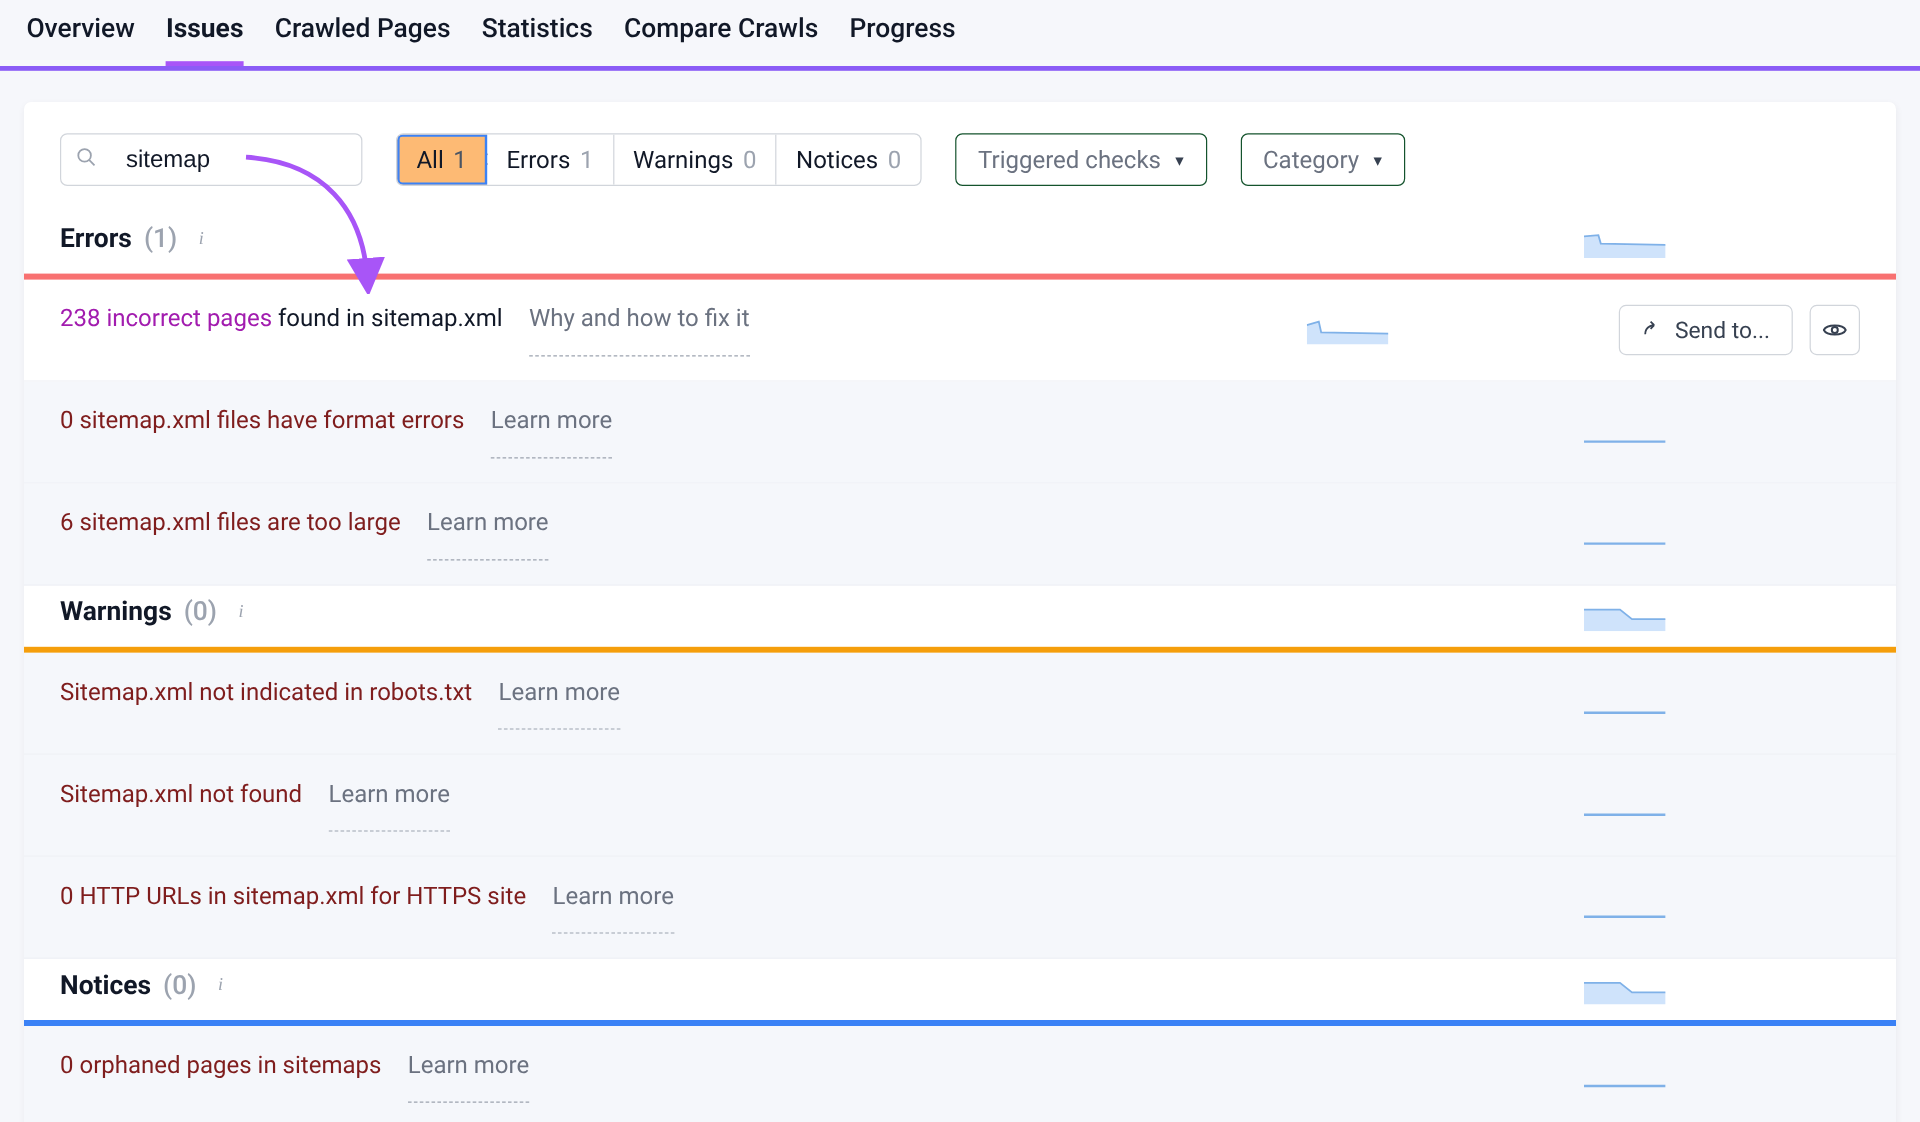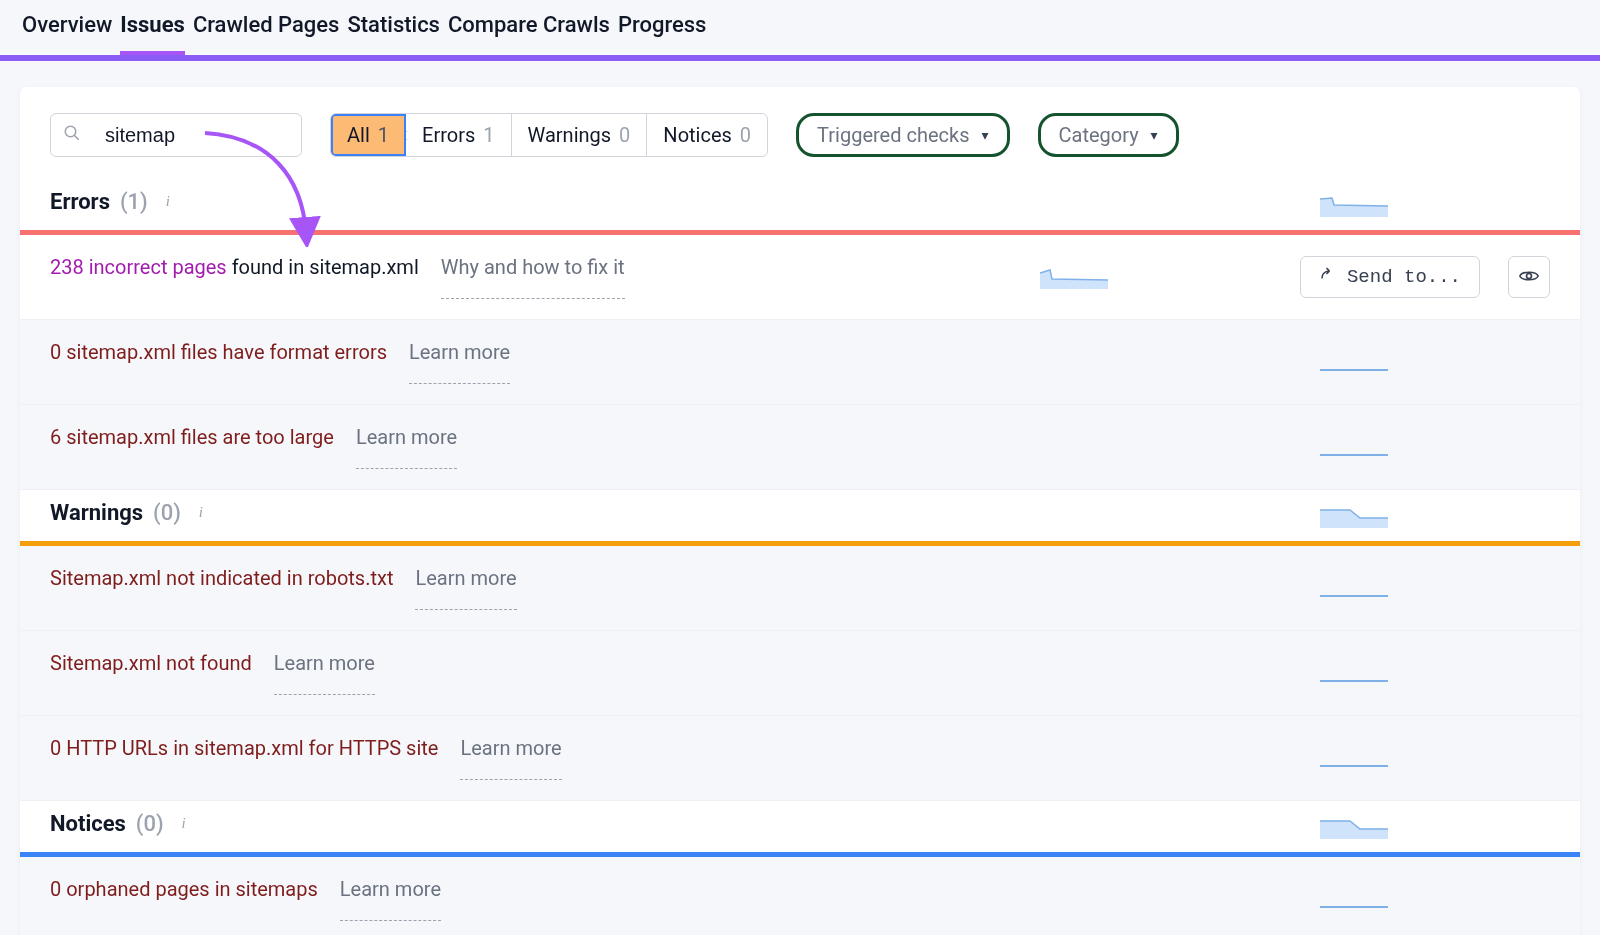--- a/index.html
+++ b/index.html
@@ -8,23 +8,23 @@
     background: #f6f7fb;
     color: #111827;
     width: 1600px;
     height: 935px;
     overflow: hidden;
   }
 
   
   .tabs {
     display: flex;
-    gap: 8px;
+    gap: 26px;
     padding: 12px 22px 0 22px;
-    border-bottom: 6px solid #8b5cf6;
+    border-bottom: 4px solid #8b5cf6;
     font-size: 22px;
   }
   .tab {
     padding-bottom: 14px;
     color: #111827;
     cursor: pointer;
     font-weight: 500;
   }
   .tab.active {
     color: #111827;
@@ -95,22 +95,22 @@
     outline-offset: -2px;
     border-radius: 4px 0 0 4px;
   }
   .pill.active .count { color: #4b5563; }
 
   
   .dd {
     display: flex;
     align-items: center;
     gap: 12px;
-    border: 3px solid #14532d;
-    border-radius: 18px;
+    border: 1px solid #14532d;
+    border-radius: 6px;
     height: 44px;
     padding: 0 18px;
     color: #6b7280;
     font-size: 20px;
     cursor: pointer;
   }
   .chev { font-size: 14px; color: #374151; }
 
   
   .arrow-annot {
@@ -181,21 +181,21 @@
   }
 
   
   .spark {
     width: 230px;
     display: flex;
     justify-content: flex-start;
   }
   .spark svg { width: 68px; height: 24px; display: block; }
 
-  .actions { display: flex; gap: 28px; font-family: Liberation Mono, monospace; }
+  .actions { display: flex; gap: 14px; }
   .send-btn {
     display: flex;
     align-items: center;
     gap: 10px;
     border: 1px solid #d1d5db;
     border-radius: 6px;
     height: 42px;
     padding: 0 18px;
     font-size: 19px;
     color: #374151;

